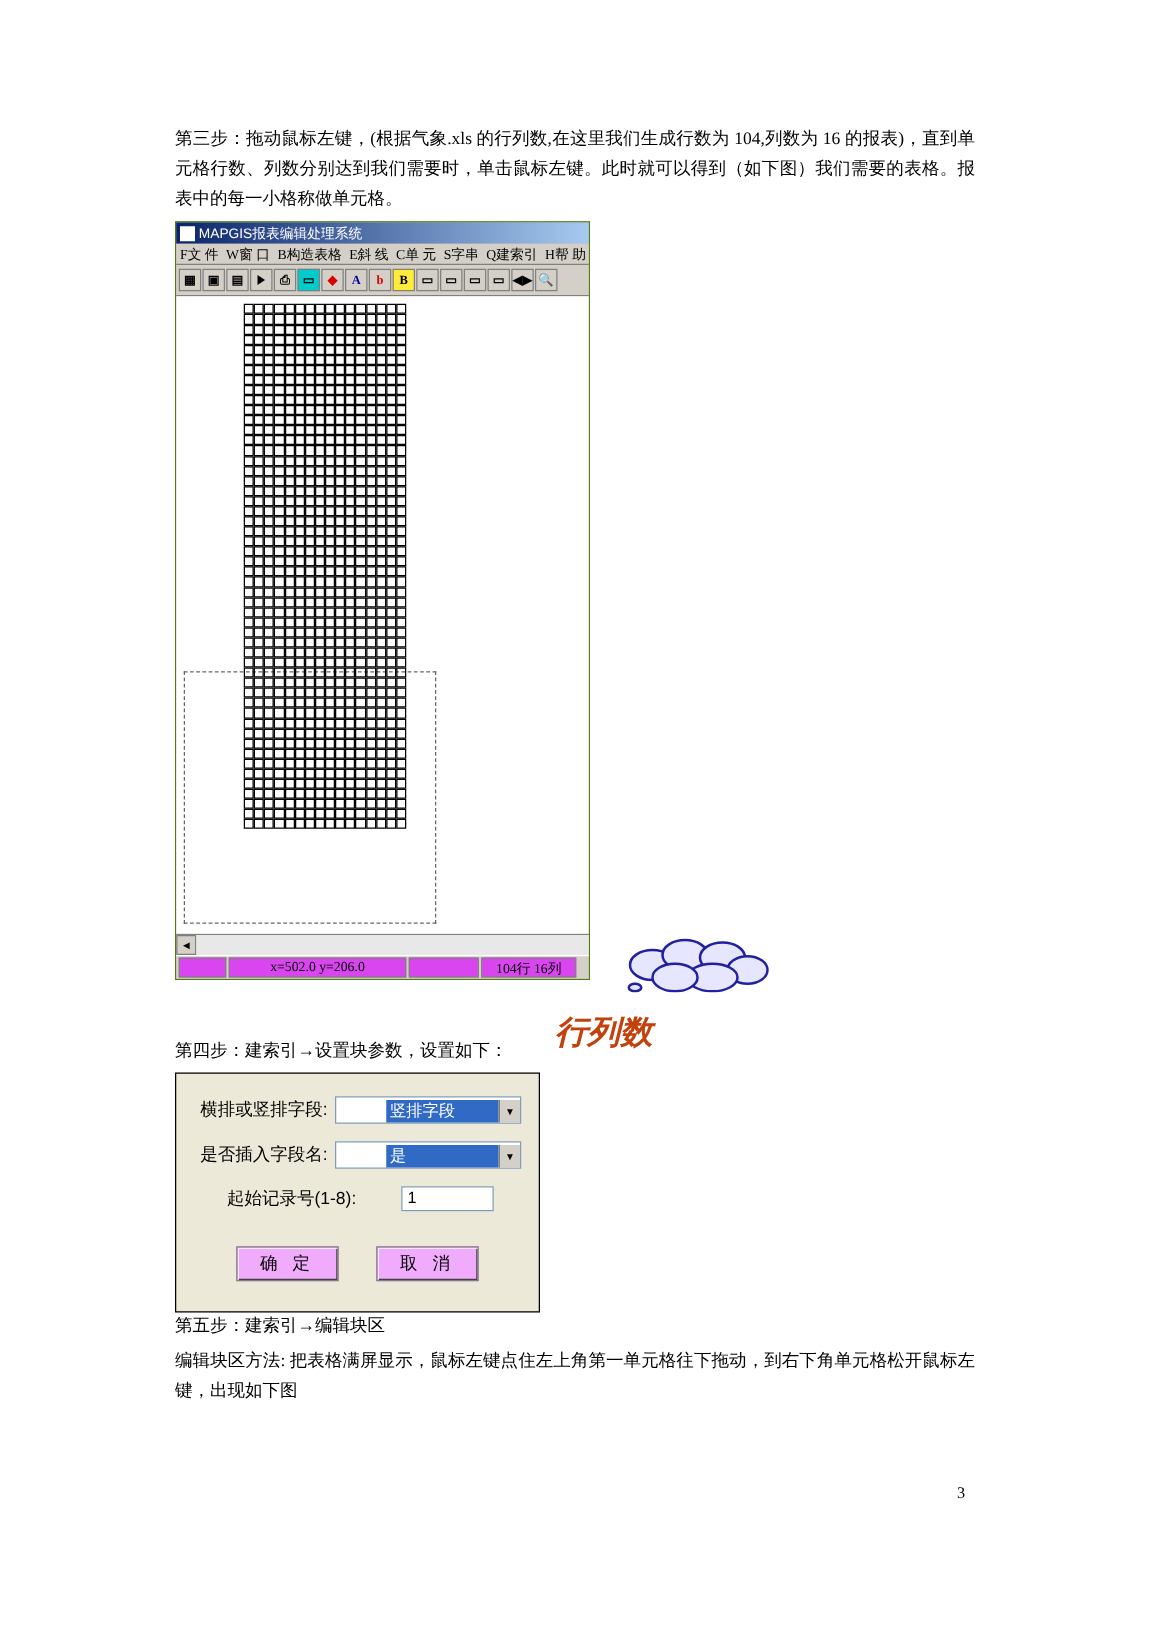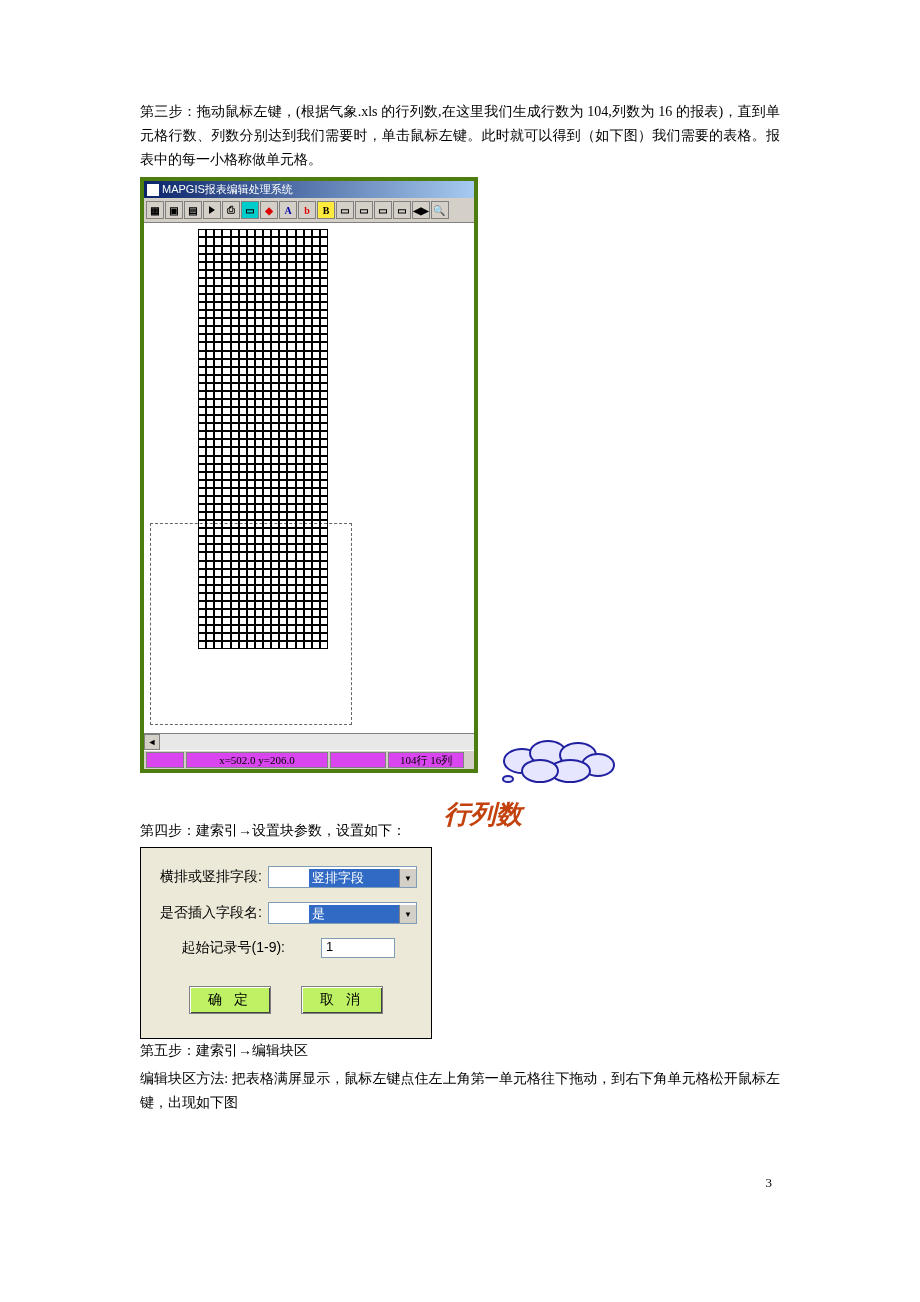--- a/index.html
+++ b/index.html
@@ -18,21 +18,21 @@
   }
   .para {
     line-height: 1.7;
     text-align: justify;
     margin: 0 0 4px 0;
   }
 
   
   .app-window {
     width: 330px;
-    border: 4px solid #4d7c0f;
+    border: 1px solid #4d7c0f;
     background: #c0c0c0;
     position: relative;
     margin-top: 6px;
   }
   .titlebar {
     height: 17px;
     background: linear-gradient(to right, #0a246a, #a6caf0);
     color: #fff;
     font-family: "SimSun", sans-serif;
     font-size: 11px;
@@ -266,21 +266,21 @@
   .dlg-buttons {
     display: flex;
     justify-content: center;
     gap: 30px;
     padding: 14px 0 16px 0;
     border-top: 0;
   }
   .winbtn {
     width: 80px;
     height: 26px;
-    background: #bef264;
+    background: #f0abfc;
     border: 1px solid #808080;
     box-shadow: inset 1px 1px 0 #fff, inset -1px -1px 0 #404040;
     font-size: 14px;
     font-family: "SimSun", sans-serif;
     letter-spacing: 4px;
     display: flex;
     align-items: center;
     justify-content: center;
   }
 
@@ -295,20 +295,30 @@
 <body>
 
 <div class="page">
 
   <p class="para">第三步：拖动鼠标左键，(根据气象.xls 的行列数,在这里我们生成行数为 104,列数为 16 的报表)，直到单元格行数、列数分别达到我们需要时，单击鼠标左键。此时就可以得到（如下图）我们需要的表格。报表中的每一小格称做单元格。</p>
 
   <div class="app-window">
     <div class="titlebar">
       <span class="icon"></span>
       <span>MAPGIS报表编辑处理系统</span>
+    </div>
+    <div class="menubar">
+      <span>F文 件</span>
+      <span>W窗 口</span>
+      <span>B构造表格</span>
+      <span>E斜 线</span>
+      <span>C单 元</span>
+      <span>S字串</span>
+      <span>Q建索引</span>
+      <span>H帮 助</span>
     </div>
     <div class="toolbar">
       <span class="tbtn">▦</span>
       <span class="tbtn">▣</span>
       <span class="tbtn">▤</span>
       <span class="tbtn play"></span>
       <span class="tbtn">⎙</span>
       <span class="tbtn cyan">▭</span>
       <span class="tbtn red">◆</span>
       <span class="tbtn blue">A</span>
@@ -1205,21 +1215,21 @@
 
       <div class="form-row">
         <span class="lbl">是否插入字段名:</span>
         <span class="combo sel">
           <span class="val">是</span>
           <span class="dd">▼</span>
         </span>
       </div>
 
       <div class="form-row">
-        <span class="lbl">起始记录号(1-9):</span>
+        <span class="lbl">起始记录号(1-8):</span>
         <span style="width:30px"></span>
         <span class="txtin">1</span>
       </div>
 
       <div class="dlg-buttons">
         <span class="winbtn">确 定</span>
         <span class="winbtn">取 消</span>
       </div>
     </div>
   </div>

